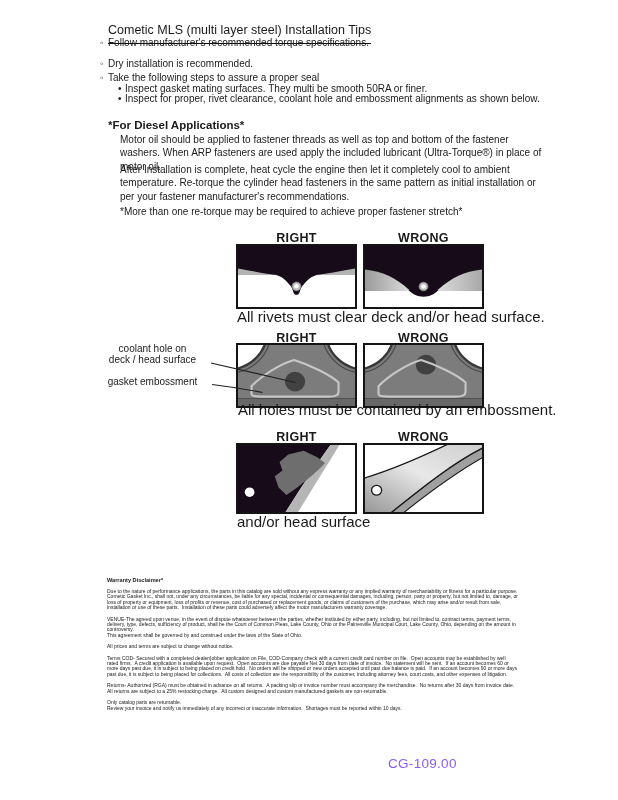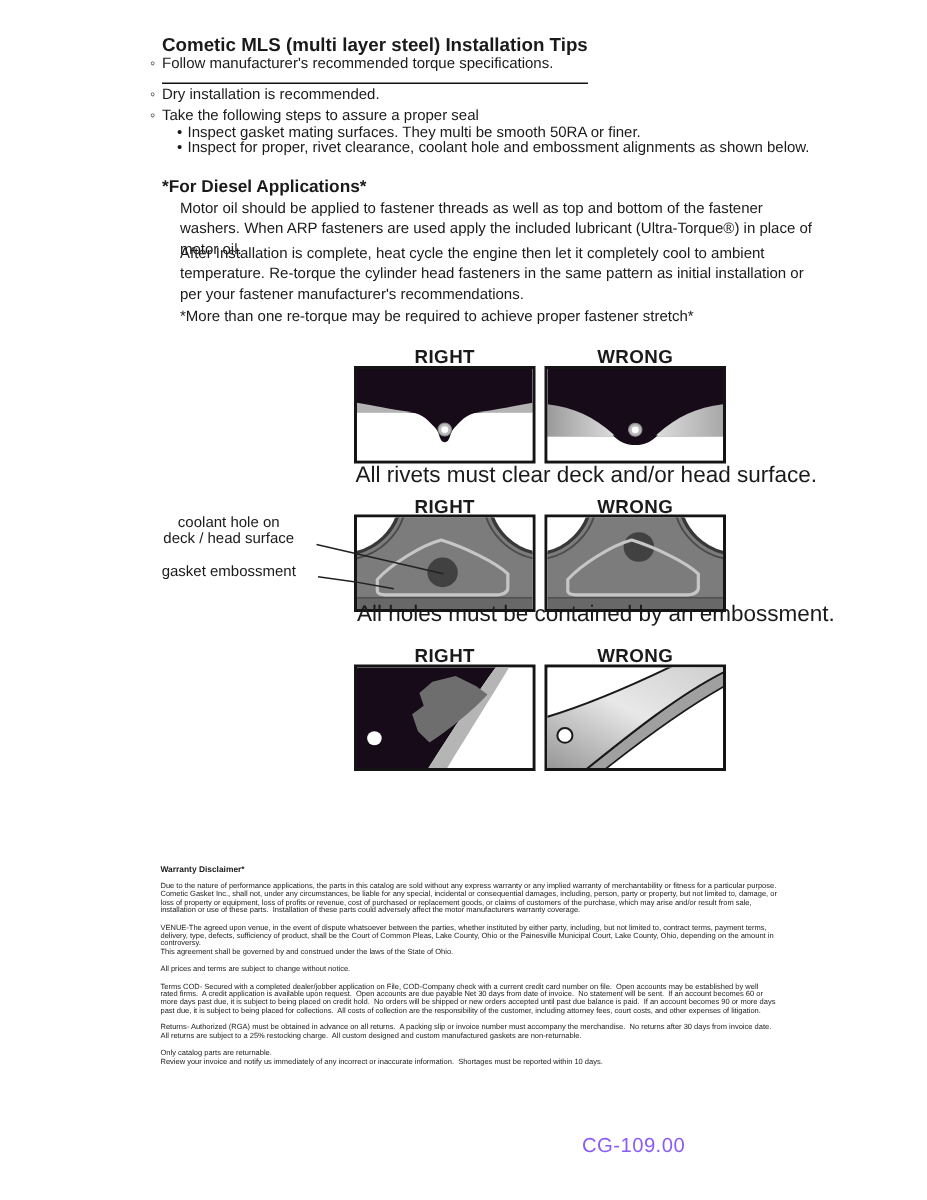--- a/index.html
+++ b/index.html
@@ -4,22 +4,22 @@
 <style>
   html,body{margin:0;padding:0;}
   body{
     width:618px;height:800px;background:#ffffff;
     font-family:"Liberation Sans","DejaVu Sans",sans-serif;
     color:#1a1a1a; position:relative; overflow:hidden;
   }
   .abs{position:absolute;}
   
   .doc-title{
-    left:108px; top:23px; font-size:12.5px; font-weight:bold;
-    border-bottom:1.6px solid #111; padding-bottom:18px; letter-spacing:0px;
+    left:108px; top:23px; font-size:12.5px; font-weight:normal;
+    border-bottom:1.6px solid #111; padding-bottom:6px; letter-spacing:0px;
   }
   .bullet-line{left:100px; font-size:10px; white-space:nowrap;}
   .bullet-line .marker{display:inline-block; width:8px; color:#333; font-size:10px;}
   .sub-line{left:118px; font-size:10px; white-space:nowrap;}
   .sub-line .marker{display:inline-block; width:7px; font-size:10px;}
   
   .sec-heading{left:108px; font-size:11.5px; font-weight:bold;}
   .para{left:120px; width:422px; font-size:10px; line-height:13.4px;}
   
   .fig-label{width:121px; text-align:center; font-size:12.5px; font-weight:bold; letter-spacing:.3px;}
@@ -165,20 +165,21 @@
           <stop offset="1" stop-color="#cfcfcf"></stop>
       </linearGradient>
     </defs>
     <rect x="0" y="0" width="121" height="71" fill="#ffffff"></rect>
     <path d="M23,75 C58,46 92,18 124,2 L124,12 C96,28 64,52 36,75 Z" fill="#a0a0a0" stroke="#1a1a1a" stroke-width="1.2"></path>
     <path d="M-4,36 C30,26 64,10 92,-4 L124,-4 L124,2 C92,18 58,46 23,75 L-4,75 Z" fill="url(#gband)" stroke="#1a1a1a" stroke-width="1.4"></path>
     <circle cx="12" cy="48" r="5.2" fill="#ffffff" stroke="#1a1a1a" stroke-width="1.4"></circle>
   </svg>
 </div>
 <div class="abs fig-caption" style="left:237px; top:516px">
+  <div>and/or head surface</div>
 </div>
 
 <div class="abs warranty">
   <h4>Warranty Disclaimer*</h4>
   <p class="gap">Due to the nature of performance applications, the parts in this catalog are sold without any express warranty or any implied warranty of merchantability or fitness for a particular purpose.  Cometic Gasket Inc., shall not, under any circumstances, be liable for any special, incidental or consequential damages, including, person, party or property, but not limited to, damage, or loss of property or equipment, loss of profits or revenue, cost of purchased or replacement goods, or claims of customers of the purchase, which may arise and/or result from sale, installation or use of these parts.  Installation of these parts could adversely affect the motor manufacturers warranty coverage.</p>
   <p class="gap">VENUE-The agreed upon venue, in the event of dispute whatsoever between the parties, whether instituted by either party, including, but not limited to, contract terms, payment terms, delivery, type, defects, sufficiency of product, shall be the Court of Common Pleas, Lake County, Ohio or the Painesville Municipal Court, Lake County, Ohio, depending on the amount in controversy.</p>
   <p class="gap-sm">This agreement shall be governed by and construed under the laws of the State of Ohio.</p>
   <p class="gap">All prices and terms are subject to change without notice.</p>
   <p class="gap">Terms COD- Secured with a completed dealer/jobber application on File, COD-Company check with a current credit card number on file.  Open accounts may be established by well rated firms.  A credit application is available upon request.  Open accounts are due payable Net 30 days from date of invoice.  No statement will be sent.  If an account becomes 60 or more days past due, it is subject to being placed on credit hold.  No orders will be shipped or new orders accepted until past due balance is paid.  If an account becomes 90 or more days past due, it is subject to being placed for collections.  All costs of collection are the responsibility of the customer, including attorney fees, court costs, and other expenses of litigation.</p>
   <p class="gap">Returns- Authorized (RGA) must be obtained in advance on all returns.  A packing slip or invoice number must accompany the merchandise.  No returns after 30 days from invoice date.  All returns are subject to a 25% restocking charge.  All custom designed and custom manufactured gaskets are non-returnable.</p>

